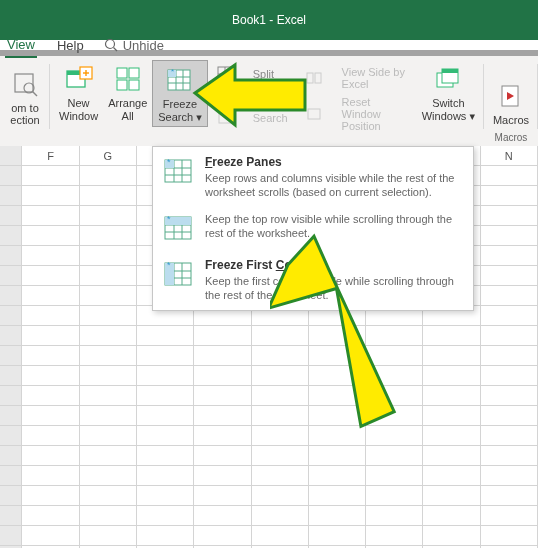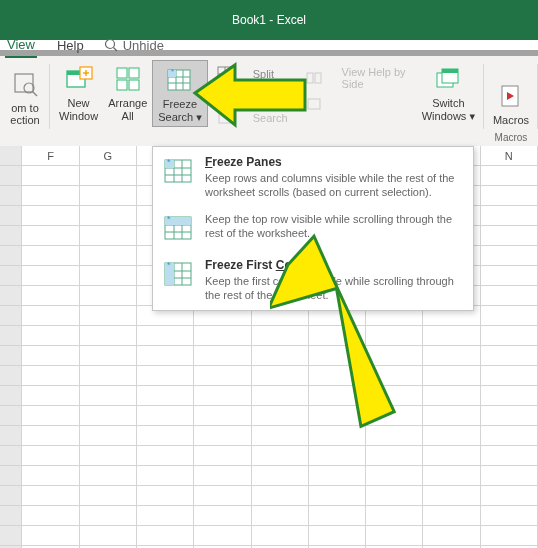--- a/index.html
+++ b/index.html
@@ -157,28 +157,29 @@
     </div>
 
     <div class="ribbon-stack">
       <div class="ribbon-btn-sm" style="color:#bbb">
         <span class="sm-icon">
             <svg width="16" height="16">
               <rect x="1" y="3" width="6" height="10" fill="none" stroke="#ccc"></rect>
               <rect x="9" y="3" width="6" height="10" fill="none" stroke="#ccc"></rect>
             </svg>
           </span>
-        <span>View Help by Side</span>
+        <span>View Side by Excel</span>
       </div>
       <div class="ribbon-btn-sm" style="color:#bbb">
         <span class="sm-icon">
             <svg width="16" height="16">
               <rect x="2" y="3" width="12" height="10" fill="none" stroke="#ccc"></rect>
             </svg>
           </span>
+        <span>Reset Window Position</span>
       </div>
     </div>
 
     <div class="ribbon-btn-lg">
       <span class="ribbon-icon-lg">
         <svg width="30" height="28">
             <rect x="4" y="8" width="16" height="14" fill="#fff" stroke="#3b7"></rect>
             <rect x="9" y="4" width="16" height="14" fill="#fff" stroke="#3b7"></rect>
             <rect x="9" y="4" width="16" height="4" fill="#3b7"></rect>
           </svg>

